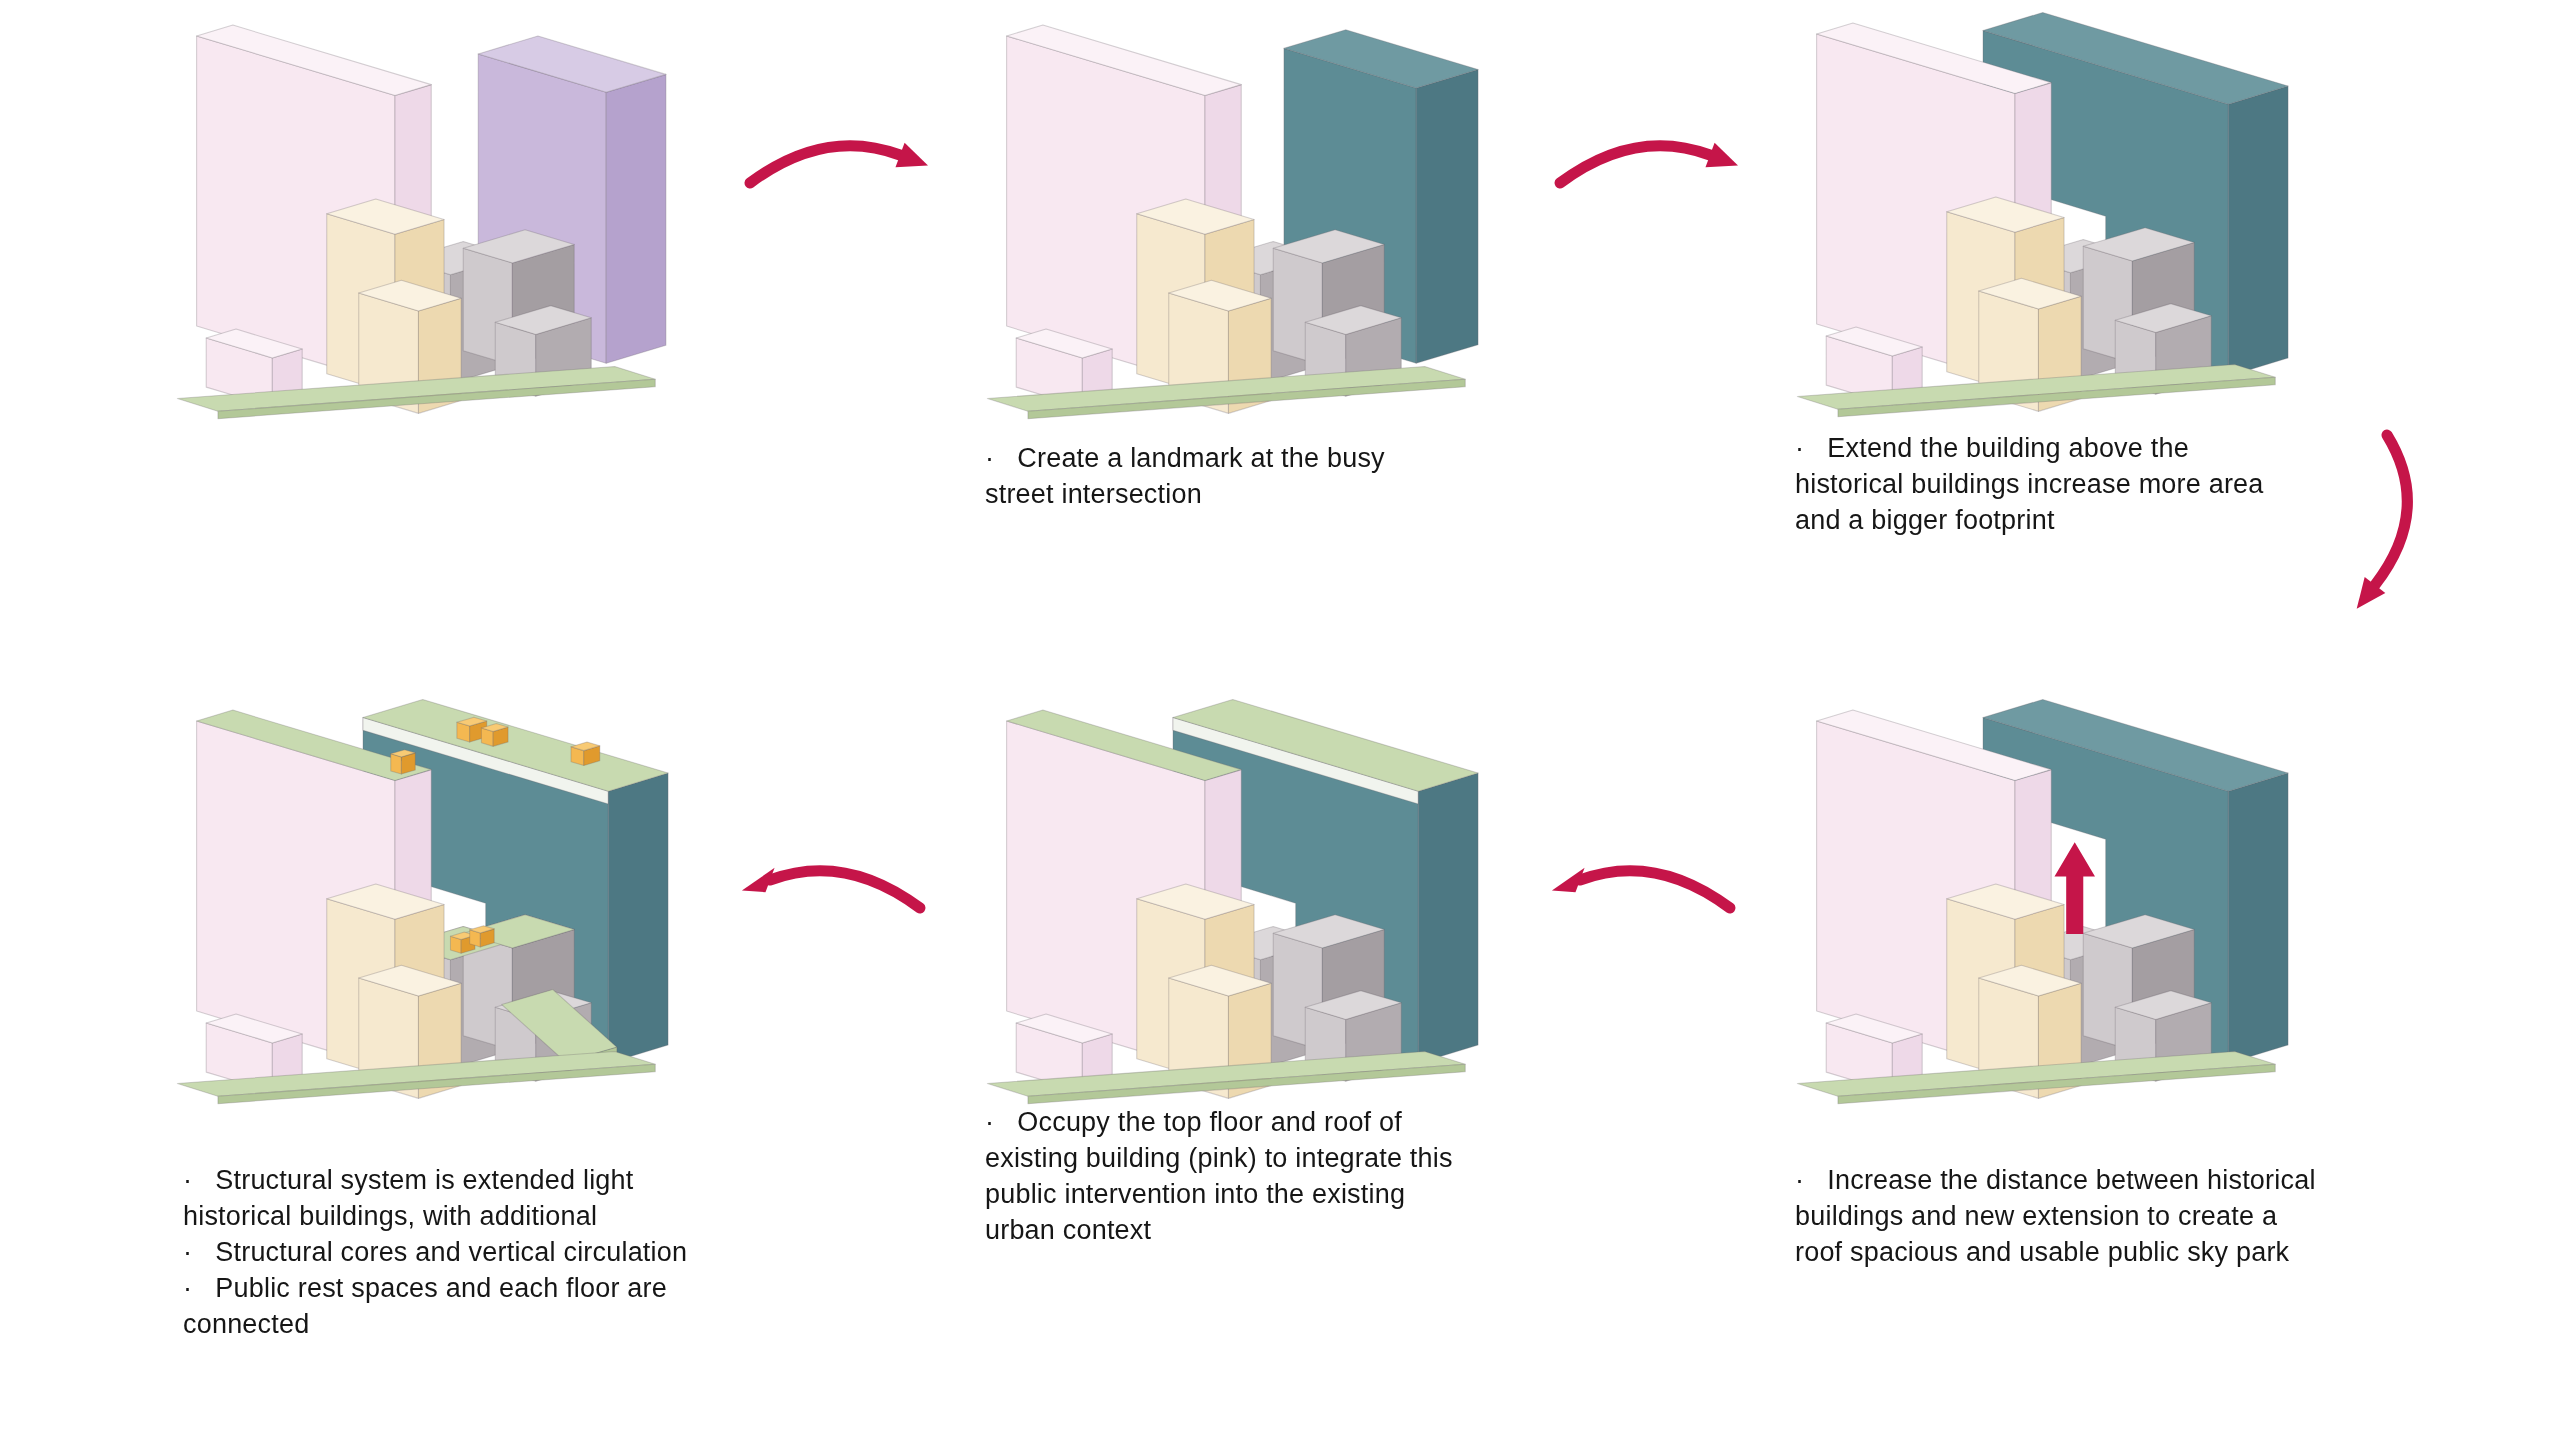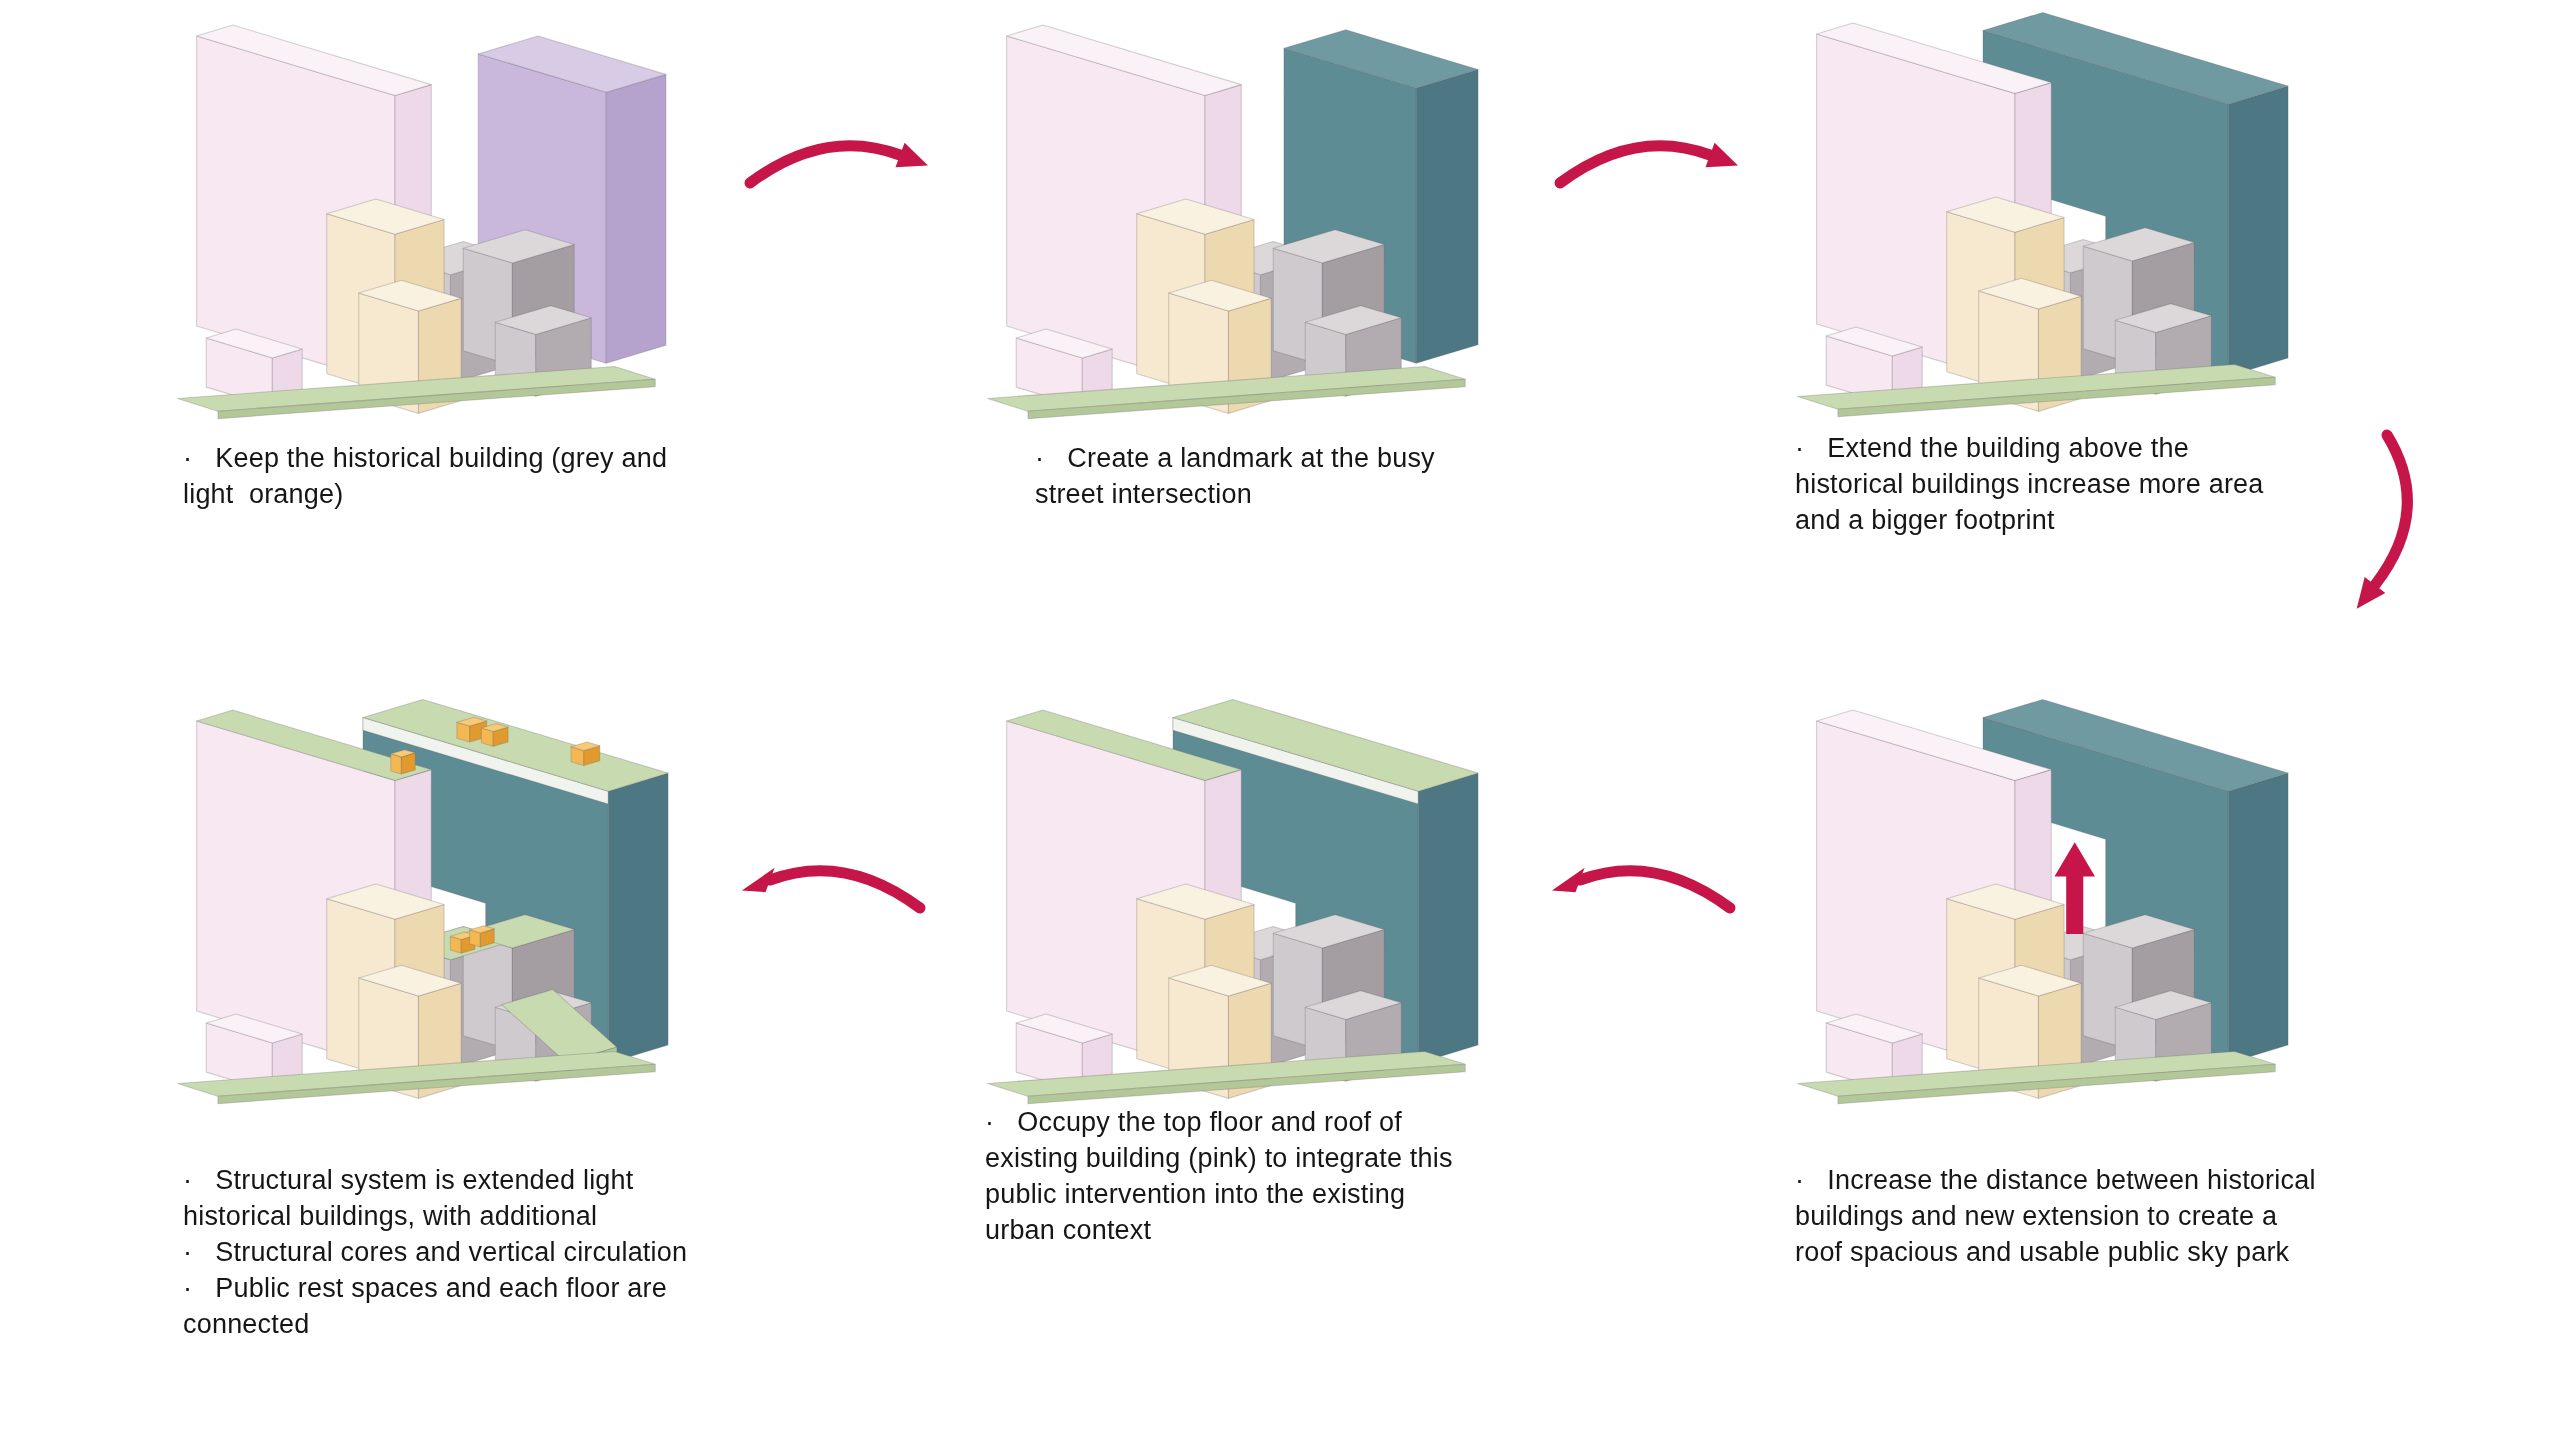--- a/index.html
+++ b/index.html
@@ -226,24 +226,23 @@
   <svg class="arrow" id="arrow-l1" style="left:1550px;top:840px" width="190" height="100" viewBox="0 0 190 100">
       <path d="M 180 68 Q 105 12 30 40" fill="none" stroke="#c51549" stroke-width="11" stroke-linecap="round"></path>
       <polygon points="1.9,50.5 34.6,27.8 25.5,52.2" fill="#c51549"></polygon>
     </svg>
   <svg class="arrow" id="arrow-l2" style="left:740px;top:840px" width="190" height="100" viewBox="0 0 190 100">
       <path d="M 180 68 Q 105 12 30 40" fill="none" stroke="#c51549" stroke-width="11" stroke-linecap="round"></path>
       <polygon points="1.9,50.5 34.6,27.8 25.5,52.2" fill="#c51549"></polygon>
     </svg>
 
   <div class="caption" style="left:183px;top:440px;width:515px">
-    <p class="bullet">·   Keep the historical building (grey and light  orange)</p>
-  </div>
-
-  <div class="caption" style="left:1035px;top:440px;width:450px">
+  </div>
+
+  <div class="caption" style="left:985px;top:440px;width:450px">
     <p class="bullet">·   Create a landmark at the busy street intersection</p>
   </div>
 
   <div class="caption" style="left:1795px;top:430px;width:470px">
     <p class="bullet">·   Extend the building above the historical buildings increase more area and a bigger footprint</p>
   </div>
 
   <div class="caption" style="left:1795px;top:1162px;width:525px">
     <p class="bullet">·   Increase the distance between historical buildings and new extension to create a roof spacious and usable public sky park</p>
   </div>

